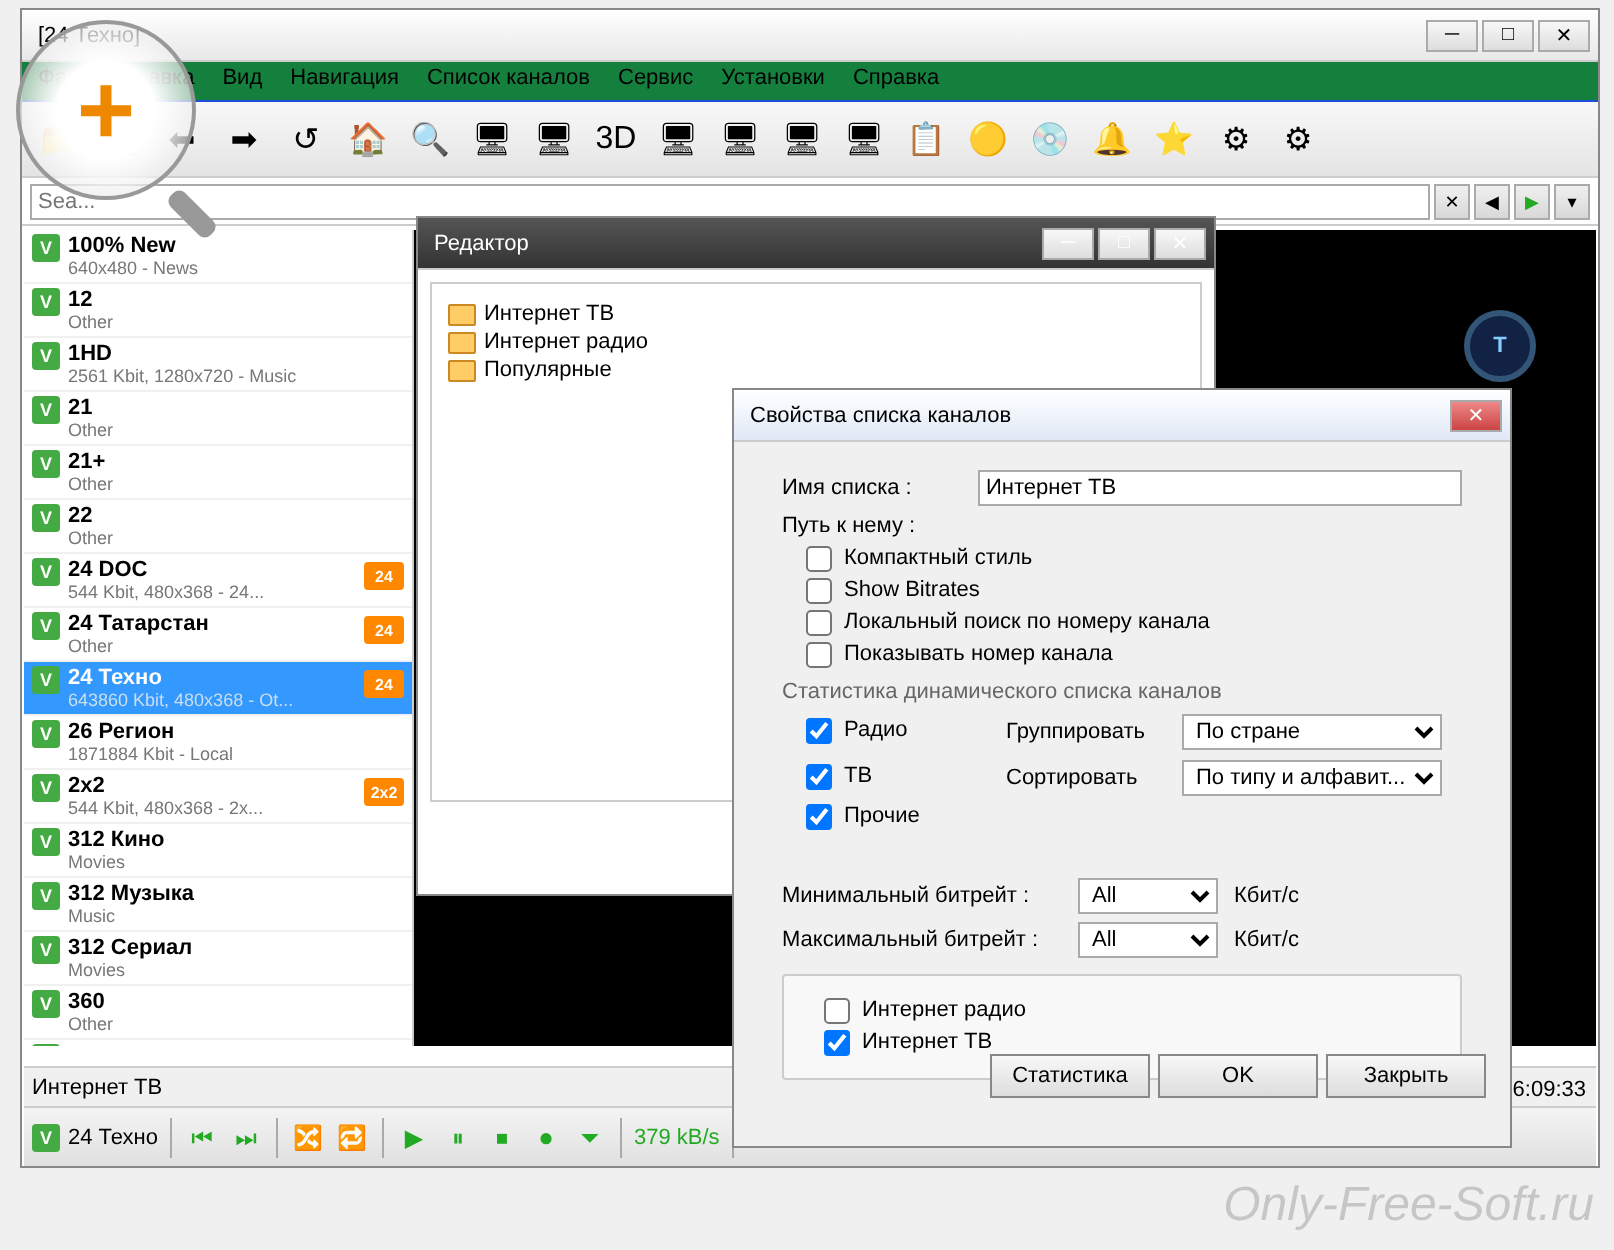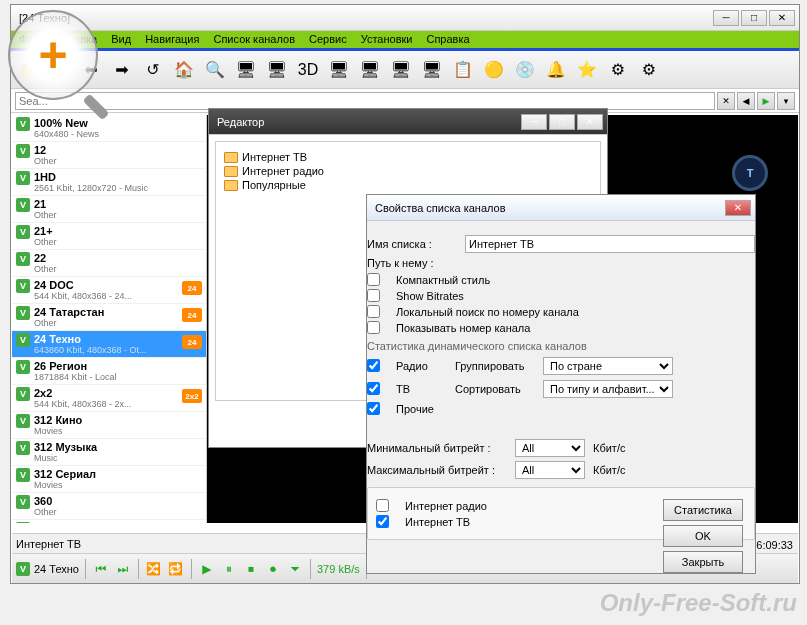--- a/index.html
+++ b/index.html
@@ -3,21 +3,21 @@
 <meta charset="utf-8">
 <style>
 *{box-sizing:border-box;margin:0;padding:0;font-family:Tahoma,Arial,sans-serif;font-size:11px}
 body{background:#f0f0f0;width:807px;height:625px;overflow:hidden;position:relative}
 .window{background:#fff;border:1px solid #888;position:absolute}
 .titlebar{height:26px;background:linear-gradient(#fff,#e8e8e8);display:flex;align-items:center;padding:0 4px;border-bottom:1px solid #ccc}
 .titlebar .title{flex:1;padding-left:4px}
 .wincontrols{display:flex;gap:2px}
 .winbtn{width:26px;height:16px;border:1px solid #aaa;background:linear-gradient(#f8f8f8,#ddd);display:flex;align-items:center;justify-content:center;font-size:10px;cursor:pointer}
 .winbtn.close{background:linear-gradient(#e88,#c44);color:#fff}
-.menubar{height:20px;display:flex;gap:14px;padding:2px 8px;background:#84cc16;border-bottom:3px solid #1d4ed8}
+.menubar{height:20px;display:flex;gap:14px;padding:2px 8px;background:#15803d;border-bottom:1px solid #1d4ed8}
 .menubar span{cursor:pointer}
 .toolbar{height:38px;display:flex;align-items:center;gap:3px;padding:2px 4px;background:linear-gradient(#f8f8f8,#e4e4e4);border-bottom:1px solid #ccc}
 .tbtn{width:28px;height:28px;display:flex;align-items:center;justify-content:center;border:1px solid transparent;border-radius:3px;cursor:pointer;font-size:16px}
 .searchrow{height:24px;display:flex;align-items:center;gap:2px;padding:2px 4px;border-bottom:1px solid #ccc}
 .searchrow input{flex:1;height:18px;border:1px solid #aaa;padding:0 3px}
 .sbtn{width:18px;height:18px;border:1px solid #aaa;background:linear-gradient(#f0f0f0,#d8d8d8);display:flex;align-items:center;justify-content:center;cursor:pointer;font-size:9px}
 .body{display:flex;position:absolute;top:110px;bottom:60px;left:1px;right:1px}
 .sidebar{width:195px;border-right:1px solid #ccc;overflow:hidden;background:#fff}
 .chitem{padding:2px 4px 2px 22px;position:relative;cursor:pointer;border-bottom:1px solid #f0f0f0}
 .chitem.sel{background:#3399ff;color:#fff}
@@ -35,32 +35,32 @@
 .magnifier::after{content:"";position:absolute;right:-14px;bottom:-14px;width:28px;height:10px;background:#999;transform:rotate(45deg);border-radius:4px}
 .plus{font-size:50px;color:#e80;font-weight:bold}
 .editor{left:208px;top:108px;width:400px;height:340px;z-index:20}
 .editor .titlebar{background:linear-gradient(#555,#333);color:#fff}
 .editor .tree{padding:8px;height:260px;background:#fff;border:1px solid #ccc;margin:6px}
 .treenode{display:flex;align-items:center;gap:4px;padding:1px 0;cursor:pointer}
 .foldericon{width:14px;height:11px;background:#fc6;border:1px solid #c82;border-radius:1px}
 .editor .createbtn{position:absolute;right:20px;bottom:150px;width:70px;height:22px;border:1px solid #888;background:linear-gradient(#f8f8f8,#ddd);cursor:pointer}
 .props{left:366px;top:194px;width:390px;height:380px;z-index:30;background:#f0f0f0}
 .props .titlebar{background:linear-gradient(#fff,#dfe8f6)}
-.props .content{padding:10px 0}
+.props .content{padding:10px 24px}
 .frow{display:flex;align-items:center;gap:8px;margin:4px 0}
 .frow label{width:90px}
 .frow input[type=text]{flex:1;height:18px;border:1px solid #aaa;padding:0 3px;background:#fff}
 .frow .ro{background:#f4f4f4;color:#666}
-.chk{display:flex;align-items:center;gap:16px;margin:3px 0}
+.chk{display:flex;align-items:flex-start;gap:6px;margin:3px 12px}
 .chk input{width:13px;height:13px}
 .group{border:1px solid #ccc;padding:8px;margin:8px 0;background:#f8f8f8;border-radius:2px}
 .sel2{height:18px;border:1px solid #aaa;background:#fff;padding:0 2px}
-.btncol{position:absolute;right:12px;bottom:0;display:flex;flex-direction:column;gap:4px}
+.btncol{position:absolute;right:12px;bottom:24px;display:flex;flex-direction:row;gap:4px}
 .dlgbtn{width:80px;height:22px;border:1px solid #888;background:linear-gradient(#f8f8f8,#ddd);cursor:pointer}
-.watermark{position:absolute;right:10px;bottom:8px;font-size:24px;color:rgba(120,120,120,.35);font-style:italic;font-weight:bold;z-index:100;pointer-events:none}
+.watermark{position:absolute;right:10px;bottom:8px;font-size:24px;color:rgba(120,120,120,.35);font-style:italic;font-weight:normal;z-index:100;pointer-events:none}
 .timebox{position:absolute;right:6px;bottom:32px;display:flex;align-items:center;gap:4px;font-size:10px}
 </style>
 </head>
 <body>
 
 <div class="window" style="left:10px;top:4px;width:790px;height:580px">
   <div class="titlebar">
     <span class="title">[24 Техно]</span>
     <div class="wincontrols">
       <div class="winbtn">─</div>

